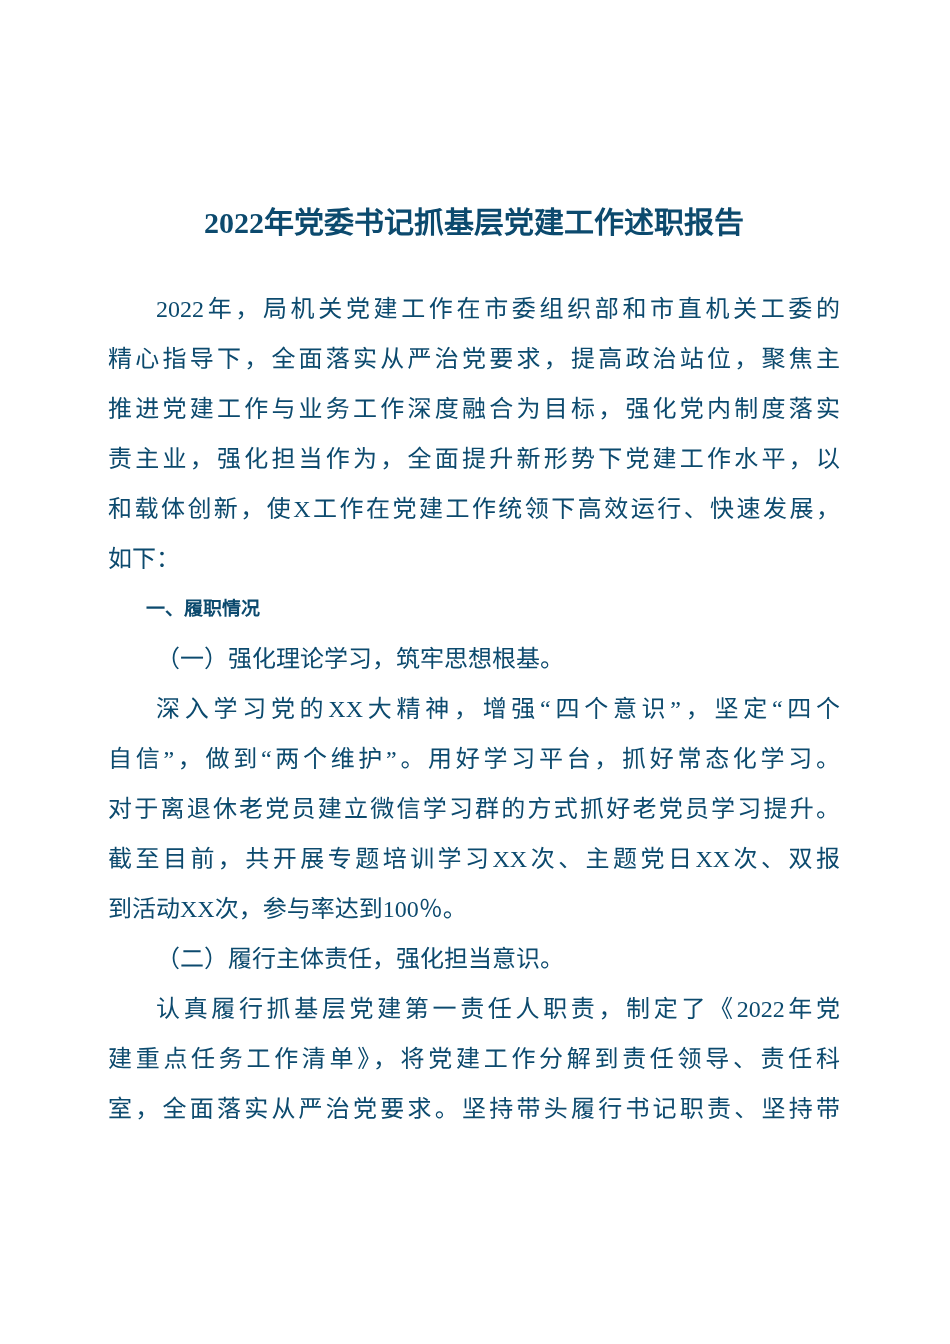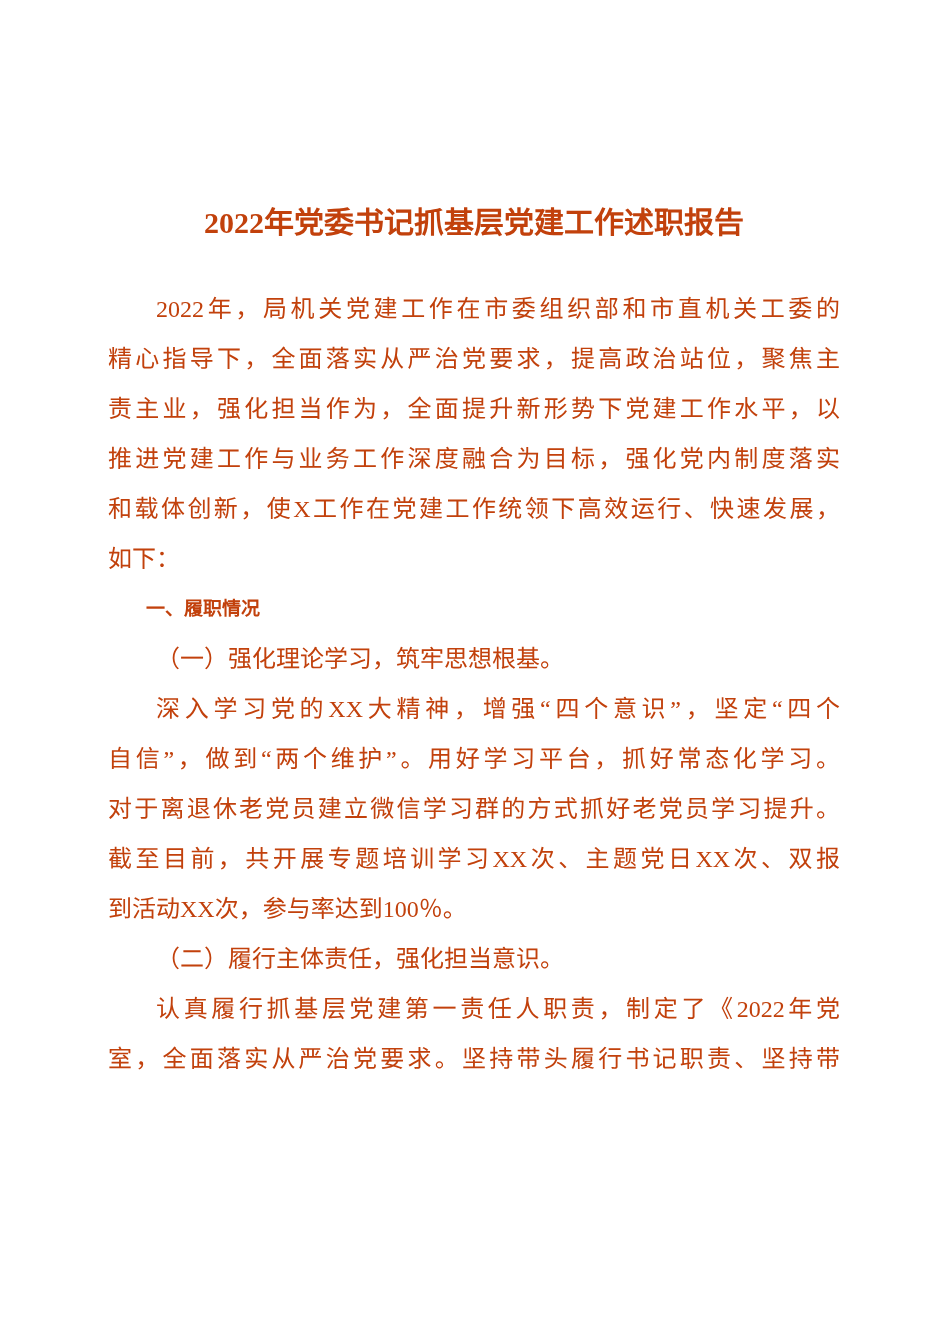--- a/index.html
+++ b/index.html
@@ -6,21 +6,21 @@
     margin: 0;
     padding: 0;
     background: #ffffff;
   }
   .page {
     position: relative;
     width: 950px;
     height: 1344px;
     margin: 0 auto;
     background: #ffffff;
-    color: #c2410c;
+    color: #0c4a6e;
     overflow: hidden;
     box-sizing: border-box;
     font-family: "Liberation Serif", "DejaVu Serif", serif;
   }
   .doc {
     box-sizing: border-box;
     padding: 196px 110px 0 108px;
   }
   .title {
     margin: 0 0 34px 0;
@@ -65,33 +65,34 @@
 </head>
 <body>
 
 <div class="page">
   <div class="doc">
 
     <h1 class="title">2022年党委书记抓基层党建工作述职报告</h1>
 
     <div class="line j indent">2022年，局机关党建工作在市委组织部和市直机关工委的</div>
     <div class="line j">精心指导下，全面落实从严治党要求，提高政治站位，聚焦主</div>
+    <div class="line j">推进党建工作与业务工作深度融合为目标，强化党内制度落实</div>
     <div class="line j">责主业，强化担当作为，全面提升新形势下党建工作水平，以</div>
-    <div class="line j">推进党建工作与业务工作深度融合为目标，强化党内制度落实</div>
     <div class="line j">和载体创新，使X工作在党建工作统领下高效运行、快速发展，</div>
     <div class="line">如下：</div>
 
     <div class="line hei indent">一、履职情况</div>
     <div class="line kai indent">（一）强化理论学习，筑牢思想根基。</div>
 
     <div class="line j indent">深入学习党的XX大精神，增强“四个意识”，坚定“四个</div>
     <div class="line j">自信”，做到“两个维护”。用好学习平台，抓好常态化学习。</div>
     <div class="line j">对于离退休老党员建立微信学习群的方式抓好老党员学习提升。</div>
     <div class="line j">截至目前，共开展专题培训学习XX次、主题党日XX次、双报</div>
     <div class="line">到活动XX次，参与率达到100％。</div>
 
     <div class="line kai indent">（二）履行主体责任，强化担当意识。</div>
 
     <div class="line j indent">认真履行抓基层党建第一责任人职责，制定了《2022年党</div>
+    <div class="line j">建重点任务工作清单》，将党建工作分解到责任领导、责任科</div>
     <div class="line j">室，全面落实从严治党要求。坚持带头履行书记职责、坚持带</div>
 
   </div>
 </div>
 
 </body></html>

